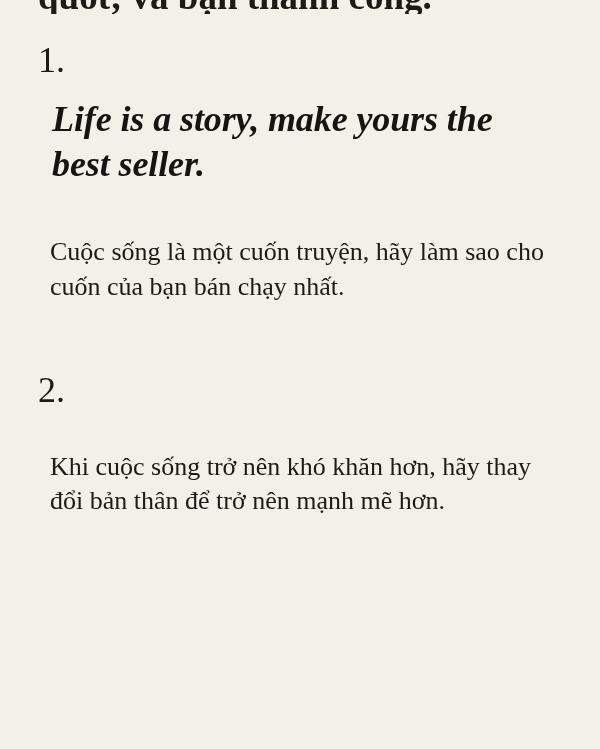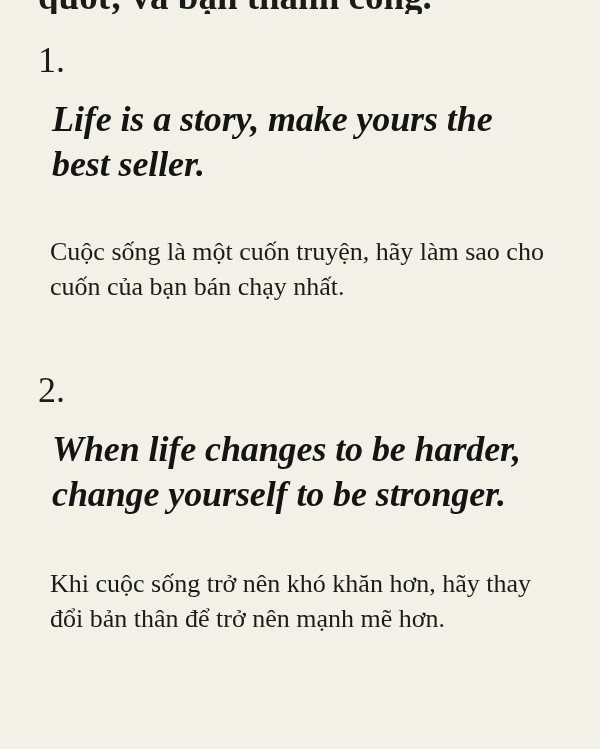--- a/index.html
+++ b/index.html
@@ -77,18 +77,17 @@
 
   <div class="block" id="block1">
     <p class="num">1.</p>
     <p class="en">Life is a story, make yours the best seller.</p>
     <div class="gap-1"></div>
     <p class="vi">Cuộc sống là một cuốn truyện, hãy làm sao cho cuốn của bạn bán chạy nhất.</p>
   </div>
 
   <div class="block" id="block2">
     <p class="num">2.</p>
-    <p class="en">When life changes to be harder, change yourself to be stronger.</p>
     <div class="gap-2"></div>
     <p class="vi">Khi cuộc sống trở nên khó khăn hơn, hãy thay đổi bản thân để trở nên mạnh mẽ hơn.</p>
   </div>
 
 </div>
 
 </body></html>

